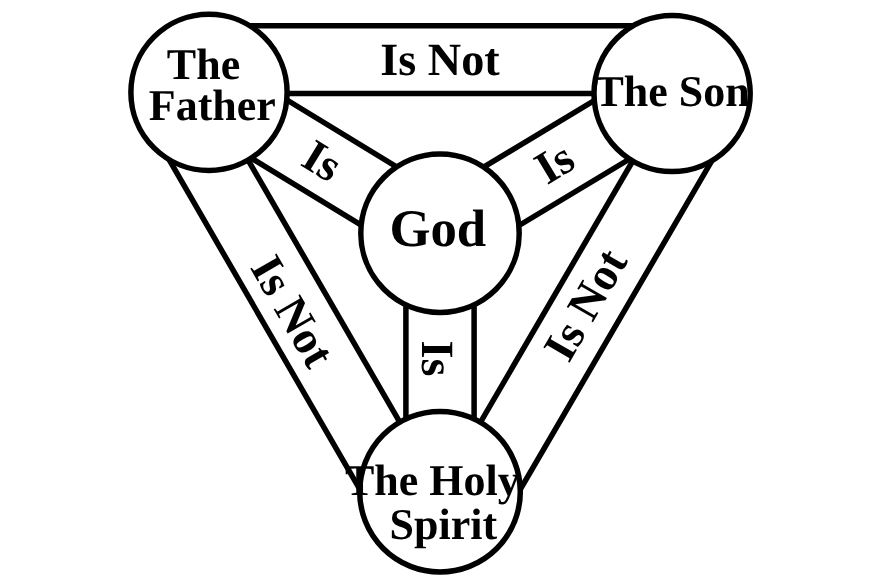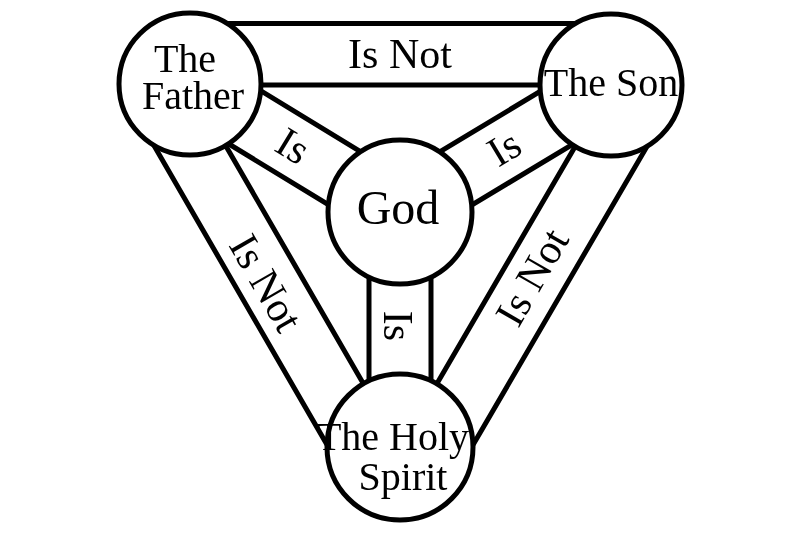--- a/index.html
+++ b/index.html
@@ -7,20 +7,21 @@
     padding: 0;
     background: #ffffff;
   }
   .stage {
     position: relative;
     width: 800px;
     height: 533px;
     background: #ffffff;
     overflow: hidden;
     font-family: "Liberation Serif", "DejaVu Serif", serif;
+    font-weight: bold;
   }
   svg { display: block; }
   .band {
     fill: #ffffff;
     stroke: #000000;
     stroke-width: 5;
   }
   .node-circle {
     fill: #ffffff;
     stroke: #000000;

